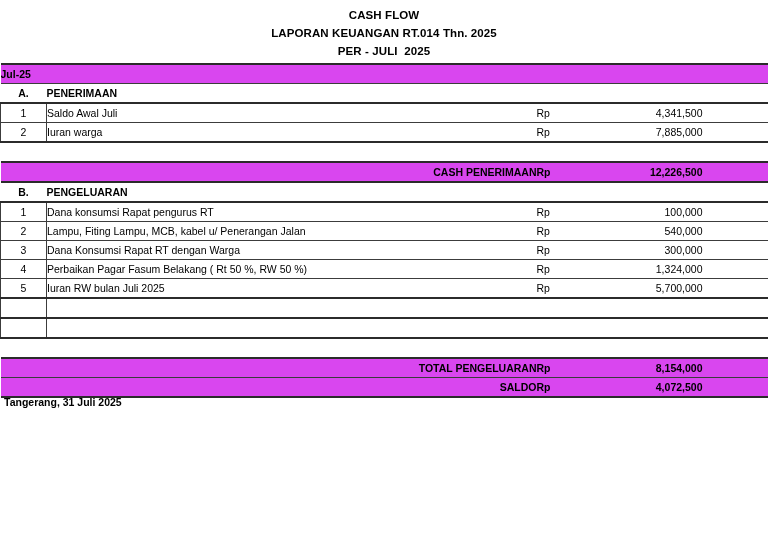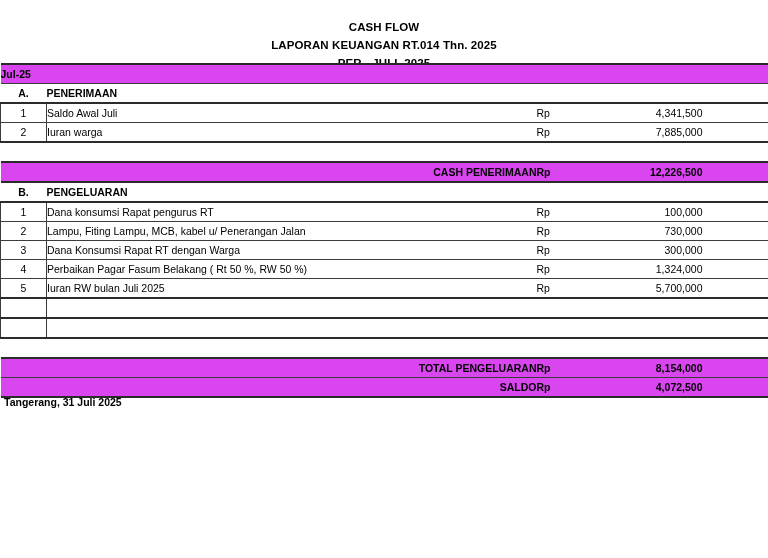--- a/index.html
+++ b/index.html
@@ -15,21 +15,21 @@
     overflow: hidden;
   }
   .page {
     position: relative;
     width: 768px;
     height: 558px;
   }
 
   
   .titles {
-    padding-top: 18px;
+    padding-top: 6px;
     text-align: center;
   }
   .title-line {
     font-size: 11.5px;
     font-weight: bold;
     line-height: 18px;
     letter-spacing: 0.1px;
     white-space: pre;
   }
 
@@ -177,21 +177,21 @@
           <td class="no vr-left vr-right">1</td>
           <td class="desc-indent">Dana konsumsi Rapat pengurus RT</td>
           <td class="cur">Rp</td>
           <td class="amt">100,000</td>
           <td></td>
         </tr>
         <tr class="white row-bot-thin">
           <td class="no vr-left vr-right">2</td>
           <td class="desc-indent">Lampu, Fiting Lampu, MCB, kabel u/ Penerangan Jalan</td>
           <td class="cur">Rp</td>
-          <td class="amt">730,000</td>
+          <td class="amt">540,000</td>
           <td></td>
         </tr>
         <tr class="white row-bot-thin">
           <td class="no vr-left vr-right">3</td>
           <td class="desc-indent">Dana Konsumsi Rapat RT dengan Warga</td>
           <td class="cur">Rp</td>
           <td class="amt">300,000</td>
           <td></td>
         </tr>
         <tr class="white row-bot-thin">

